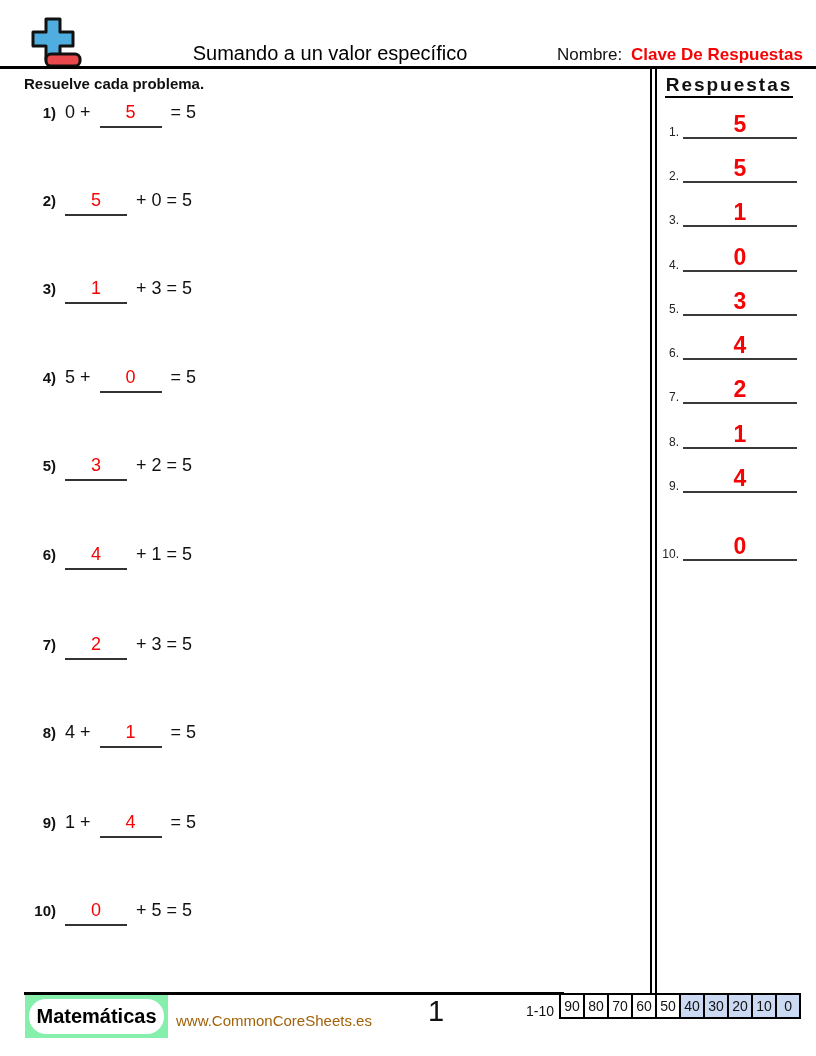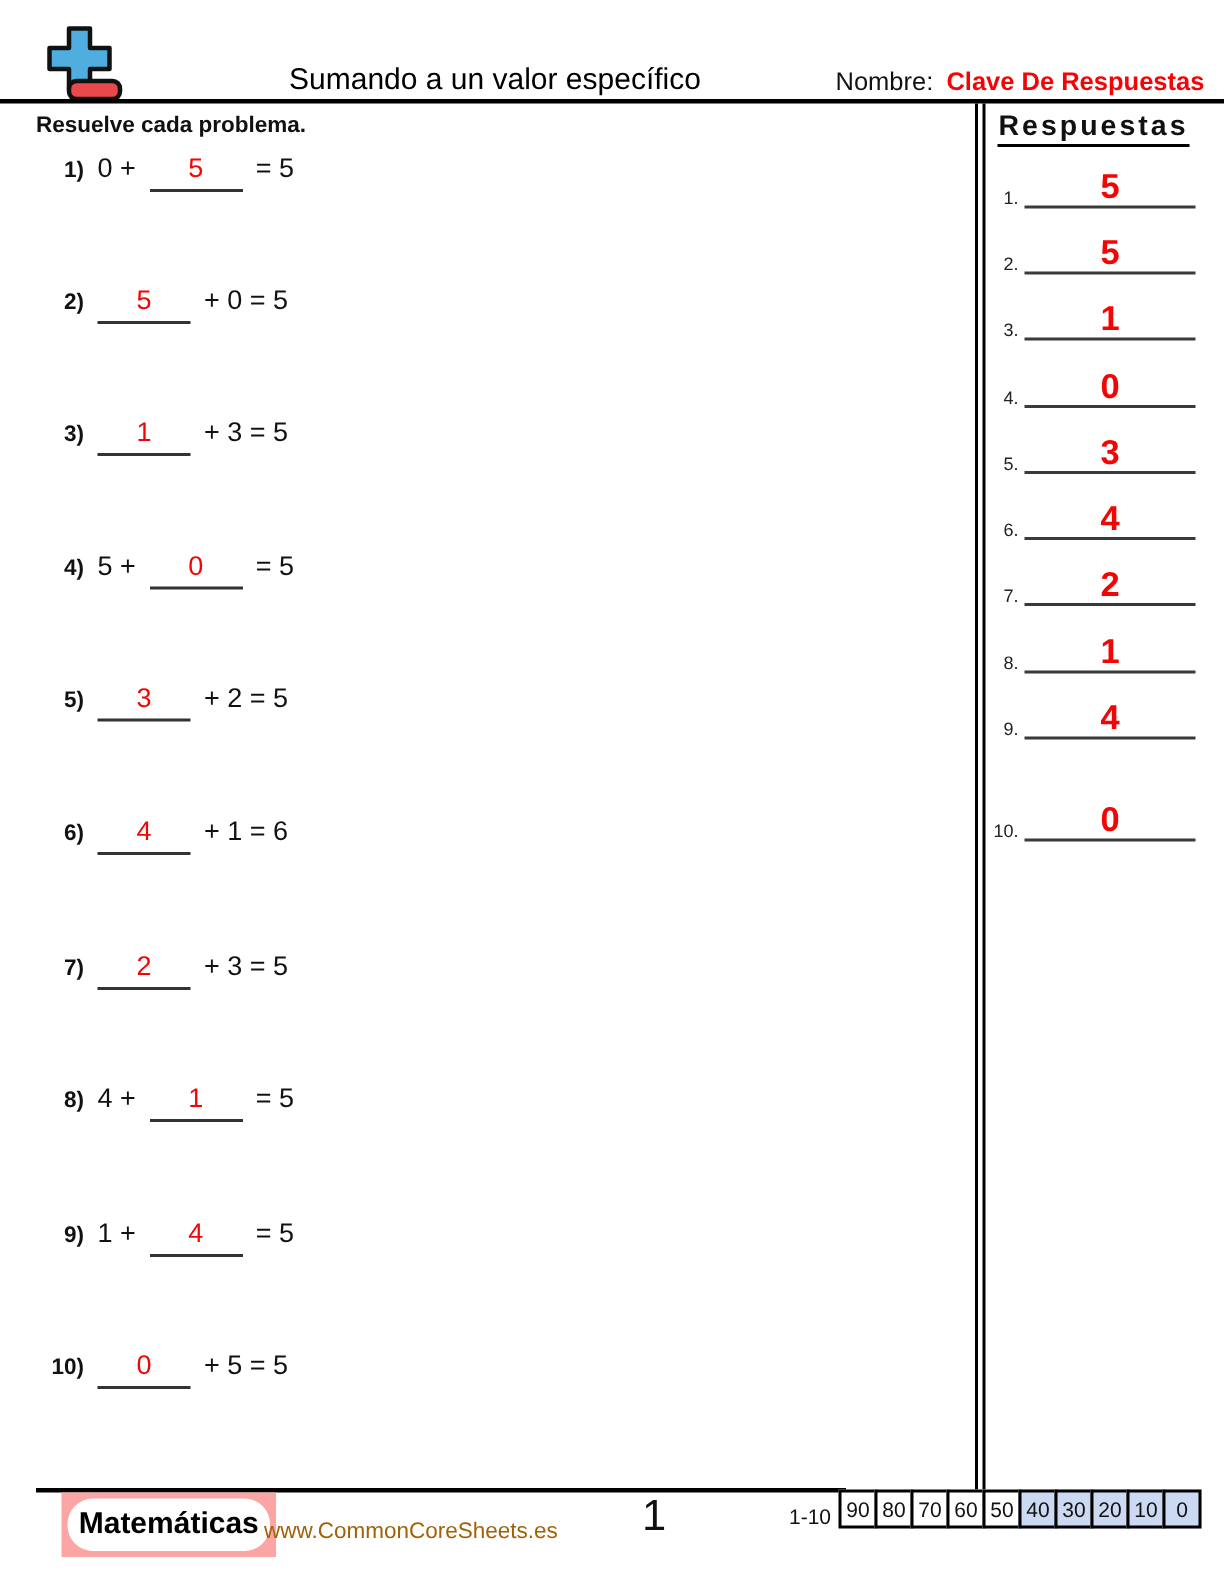--- a/index.html
+++ b/index.html
@@ -44,21 +44,21 @@
   }
   .pnum { font-weight:bold; font-size:15px; min-width:26px; text-align:right; }
   .blank {
     display:inline-block; width:62px; border-bottom:2px solid #333;
     text-align:center; padding-bottom:3px;
   }
   .pans { color:var(--red); font-size:18px; }
 
   
   .footer-line { position:absolute; left:24px; top:992px; width:540px; height:3px; background:#000; }
-  .badge { position:absolute; left:25px; top:995px; width:143px; height:43px; background:#fca5a5;margin-left:16px; }
+  .badge { position:absolute; left:25px; top:995px; width:143px; height:43px; background:#86efac; }
   .badge-pill {
     position:absolute; left:4px; top:4px; right:4px; bottom:4px;
     background:#fff; border-radius:17px;
     display:flex; align-items:center; justify-content:center;
     font-weight:bold; font-size:20px; color:#000;
   }
   .site-url { position:absolute; left:176px; top:1012px; font-size:15px; color:#a16207; }
   .page-number { position:absolute; left:406px; top:995px; width:60px; text-align:center; font-size:29px; }
   .score-strip { position:absolute; left:526px; top:993px; display:flex; align-items:flex-end; }
   .score-label { font-size:14px; margin-right:7px; }
@@ -176,21 +176,21 @@
     <span class="pnum">5)</span>
 
     <span class="blank"><span class="pans">3</span></span>
     <span class="post">+ 2 = 5</span>
   </div>
 
   <div class="problem" style="top: 544px;">
     <span class="pnum">6)</span>
 
     <span class="blank"><span class="pans">4</span></span>
-    <span class="post">+ 1 = 6</span>
+    <span class="post">+ 1 = 5</span>
   </div>
 
   <div class="problem" style="top: 634px;">
     <span class="pnum">7)</span>
 
     <span class="blank"><span class="pans">2</span></span>
     <span class="post">+ 3 = 5</span>
   </div>
 
   <div class="problem" style="top: 722px;">

